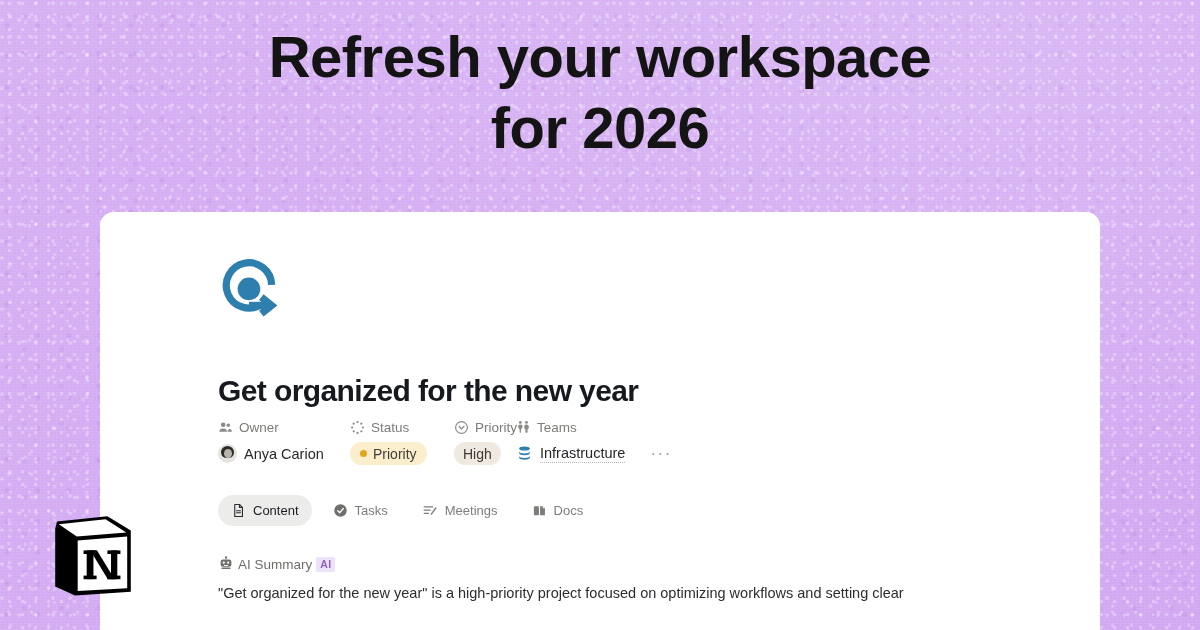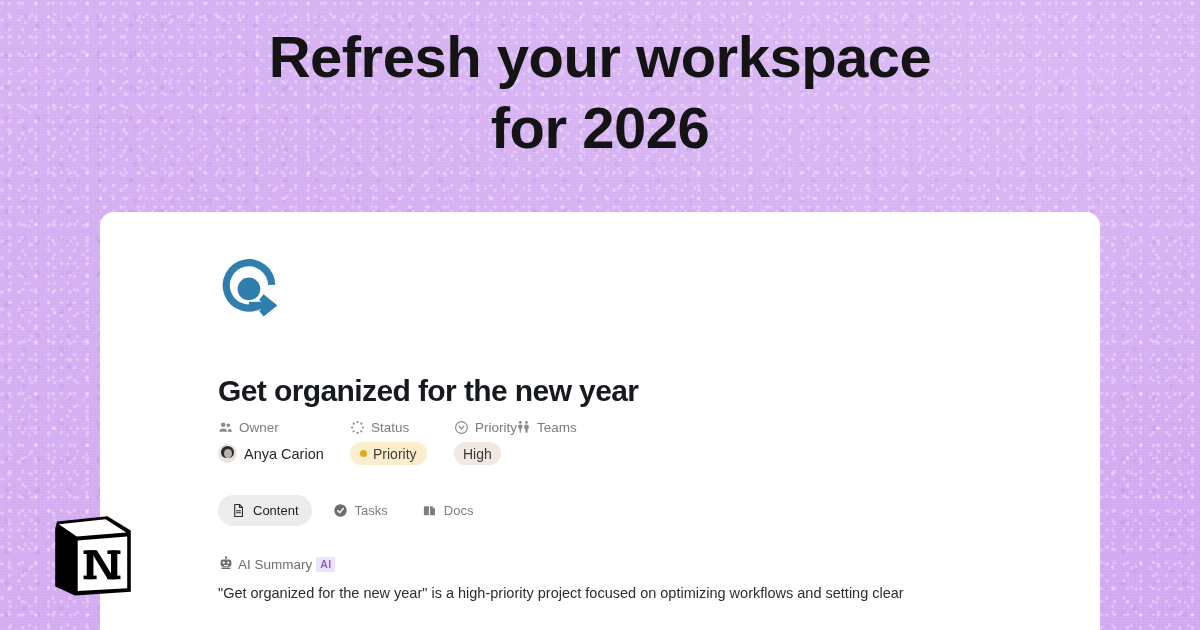--- a/index.html
+++ b/index.html
@@ -305,20 +305,29 @@
         <span class="pill pill-status">
           <span class="dot"></span>
           <span>Priority</span>
         </span>
       </div>
 
       <div class="prop-val">
         <span class="pill pill-priority">High</span>
       </div>
 
+      <div class="prop-val">
+        <svg width="17" height="17" viewBox="0 0 16 16">
+          <ellipse cx="8" cy="3.3" rx="5" ry="1.9" fill="#2e7fae"></ellipse>
+          <path d="M3 6.1c0 1 2.2 1.9 5 1.9s5-.9 5-1.9v1.7c0 1-2.2 1.9-5 1.9s-5-.9-5-1.9z" fill="#2e7fae"></path>
+          <path d="M3 10.3c0 1 2.2 1.9 5 1.9s5-.9 5-1.9V12c0 1-2.2 1.9-5 1.9s-5-.9-5-1.9z" fill="#2e7fae"></path>
+        </svg>
+        <span class="team-link">Infrastructure</span>
+        <span class="more-dots">···</span>
+      </div>
     </div>
 
     <div class="tabs">
 
       <div class="tab active">
         <svg width="15" height="15" viewBox="0 0 16 16">
           <path d="M4 1.6h5l3.2 3.2v9.6H4z" fill="none" stroke="#2b2d31" stroke-width="1.2" stroke-linejoin="round"></path>
           <path d="M9 1.6v3.2h3.2" fill="none" stroke="#2b2d31" stroke-width="1.2" stroke-linejoin="round"></path>
           <path d="M5.9 8.2h4.2M5.9 10.4h4.2" stroke="#2b2d31" stroke-width="1.1" stroke-linecap="round"></path>
         </svg>
@@ -326,20 +335,28 @@
       </div>
 
       <div class="tab">
         <svg width="15" height="15" viewBox="0 0 16 16">
           <circle cx="8" cy="8" r="6.6" fill="#6f6e6b"></circle>
           <path d="M5.1 8.2 L7.2 10.3 L11 5.9" fill="none" stroke="#fff" stroke-width="1.5" stroke-linecap="round" stroke-linejoin="round"></path>
         </svg>
         <span>Tasks</span>
       </div>
 
+      <div class="tab">
+        <svg width="16" height="15" viewBox="0 0 16 16">
+          <path d="M1.8 4.2h9M1.8 7.6h6.4M1.8 11h4.6" stroke="#7e7d7a" stroke-width="1.3" stroke-linecap="round"></path>
+          <path d="M9.4 11.8 14 5.6" stroke="#7e7d7a" stroke-width="1.5" stroke-linecap="round"></path>
+          <path d="M13.1 4.3 14.8 5.6 13.9 6.9z" fill="#7e7d7a"></path>
+        </svg>
+        <span>Meetings</span>
+      </div>
 
       <div class="tab">
         <svg width="15" height="15" viewBox="0 0 16 16">
           <rect x="2" y="3.4" width="5.4" height="9.6" rx="0.8" fill="#7e7d7a"></rect>
           <path d="M8.6 3.4h3l2.2 2.2V13H8.6z" fill="#7e7d7a"></path>
           <path d="M11.6 3.4v2.2h2.2" fill="#fff"></path>
         </svg>
         <span>Docs</span>
       </div>
     </div>

